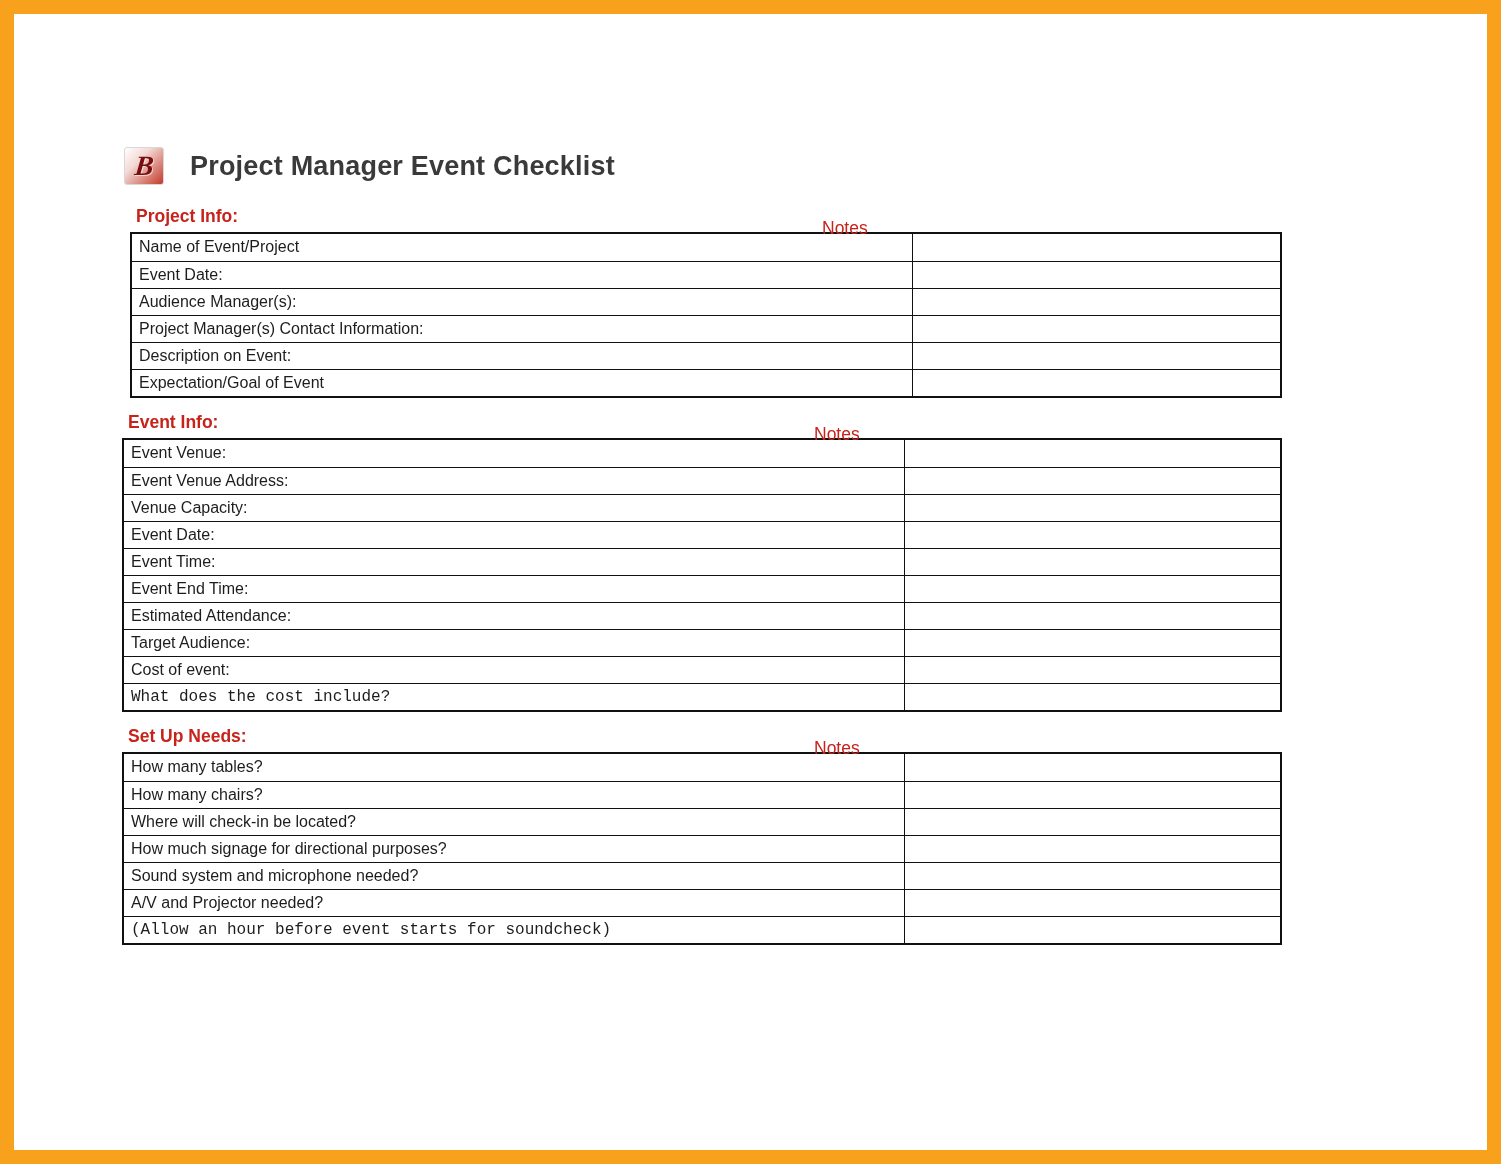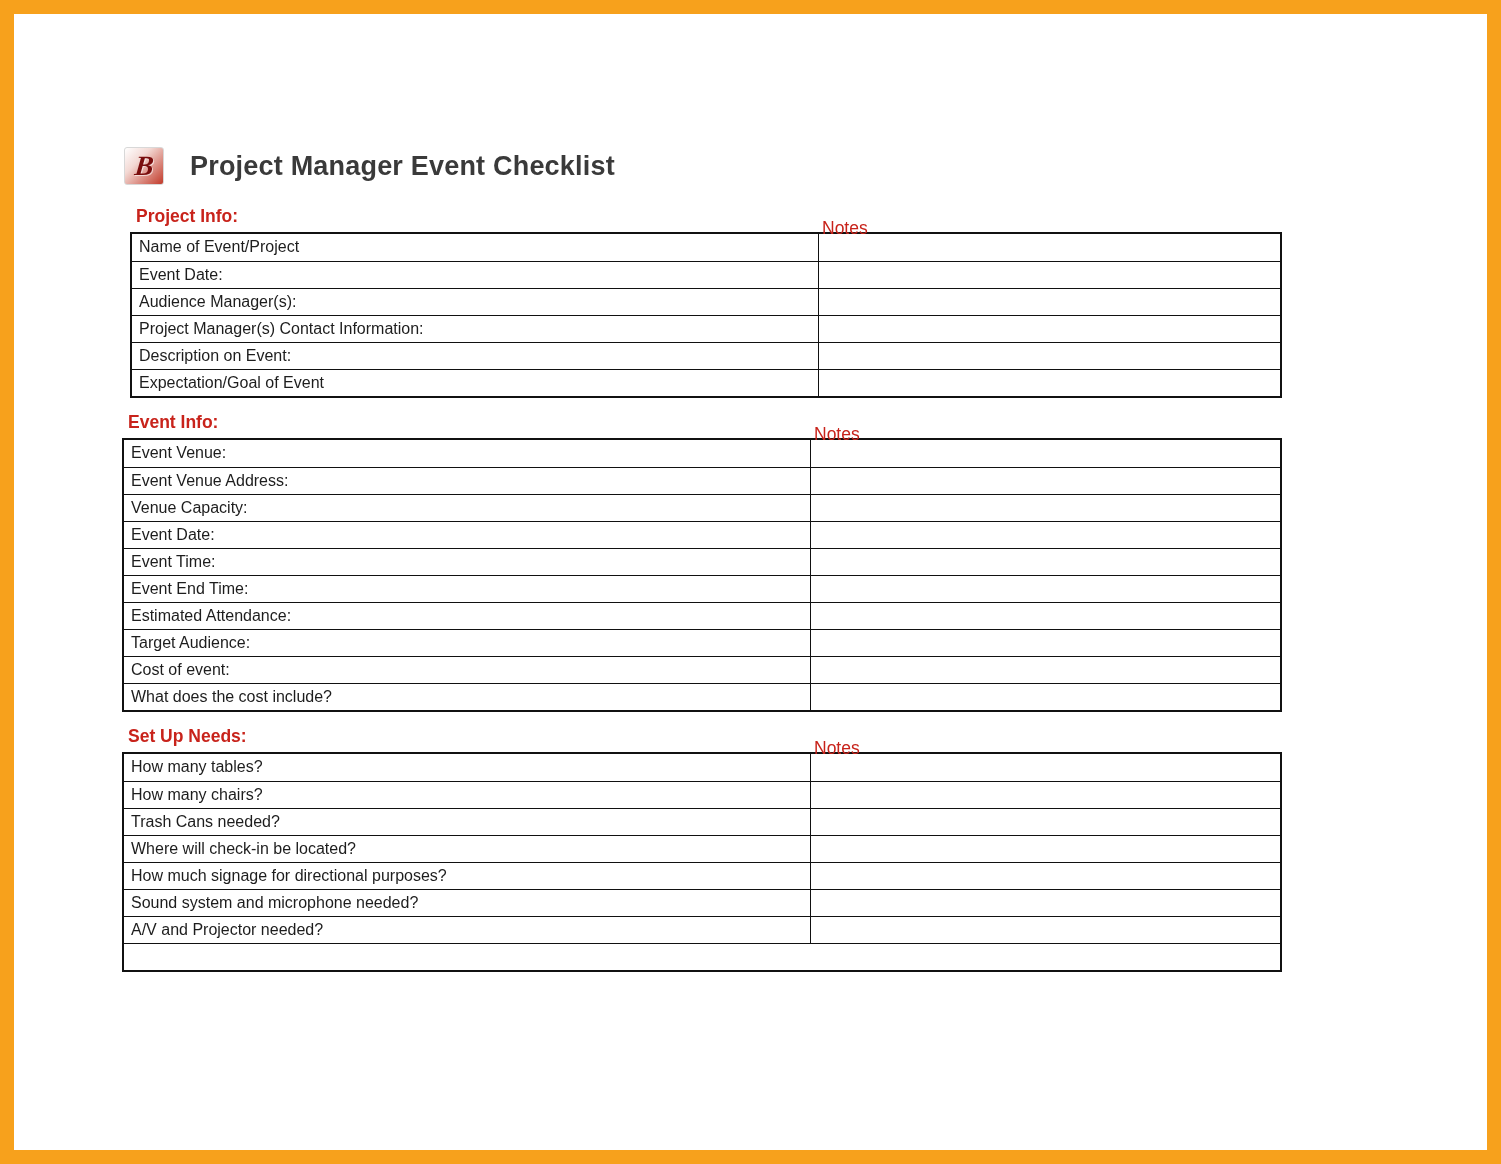--- a/index.html
+++ b/index.html
@@ -88,27 +88,27 @@
     height:27px;
     border-top:1.5px solid var(--line);
   }
   .row:first-child{border-top:none;}
   .cell{
     font-size:16px;
     line-height:24px;
     padding:1px 4px 0 7px;
   }
   .cell.label{
-    width:687px;
+    width:781px;
     border-right:1.5px solid var(--line);
     white-space:nowrap;
     overflow:hidden;
   }
   .cell.notes{flex:1;}
-  .row.indent .cell.label{}
+  .row.indent .cell.label{font-family:Liberation Mono, monospace;}
 </style>
 </head>
 <body>
 
 <div class="frame">
   <div class="sheet">
 
     <div class="doc-header">
       <div class="logo">
         <span class="letter">B</span>
@@ -206,39 +206,36 @@
       <div class="table">
         <div class="row">
           <div class="cell label">How many tables?</div>
           <div class="cell notes"></div>
         </div>
         <div class="row">
           <div class="cell label">How many chairs?</div>
           <div class="cell notes"></div>
         </div>
         <div class="row">
-          <div class="cell label">Trash Cans needed?</div>
-          <div class="cell notes"></div>
-        </div>
-        <div class="row">
           <div class="cell label">Where will check-in be located?</div>
           <div class="cell notes"></div>
         </div>
         <div class="row">
           <div class="cell label">How much signage for directional purposes?</div>
           <div class="cell notes"></div>
         </div>
         <div class="row">
           <div class="cell label">Sound system and microphone needed?</div>
           <div class="cell notes"></div>
         </div>
         <div class="row">
           <div class="cell label">A/V and Projector needed?</div>
           <div class="cell notes"></div>
         </div>
         <div class="row indent">
+          <div class="cell label">(Allow an hour before event starts for soundcheck)</div>
           <div class="cell notes"></div>
         </div>
       </div>
     </div>
 
   </div>
 </div>
 
 </body></html>

